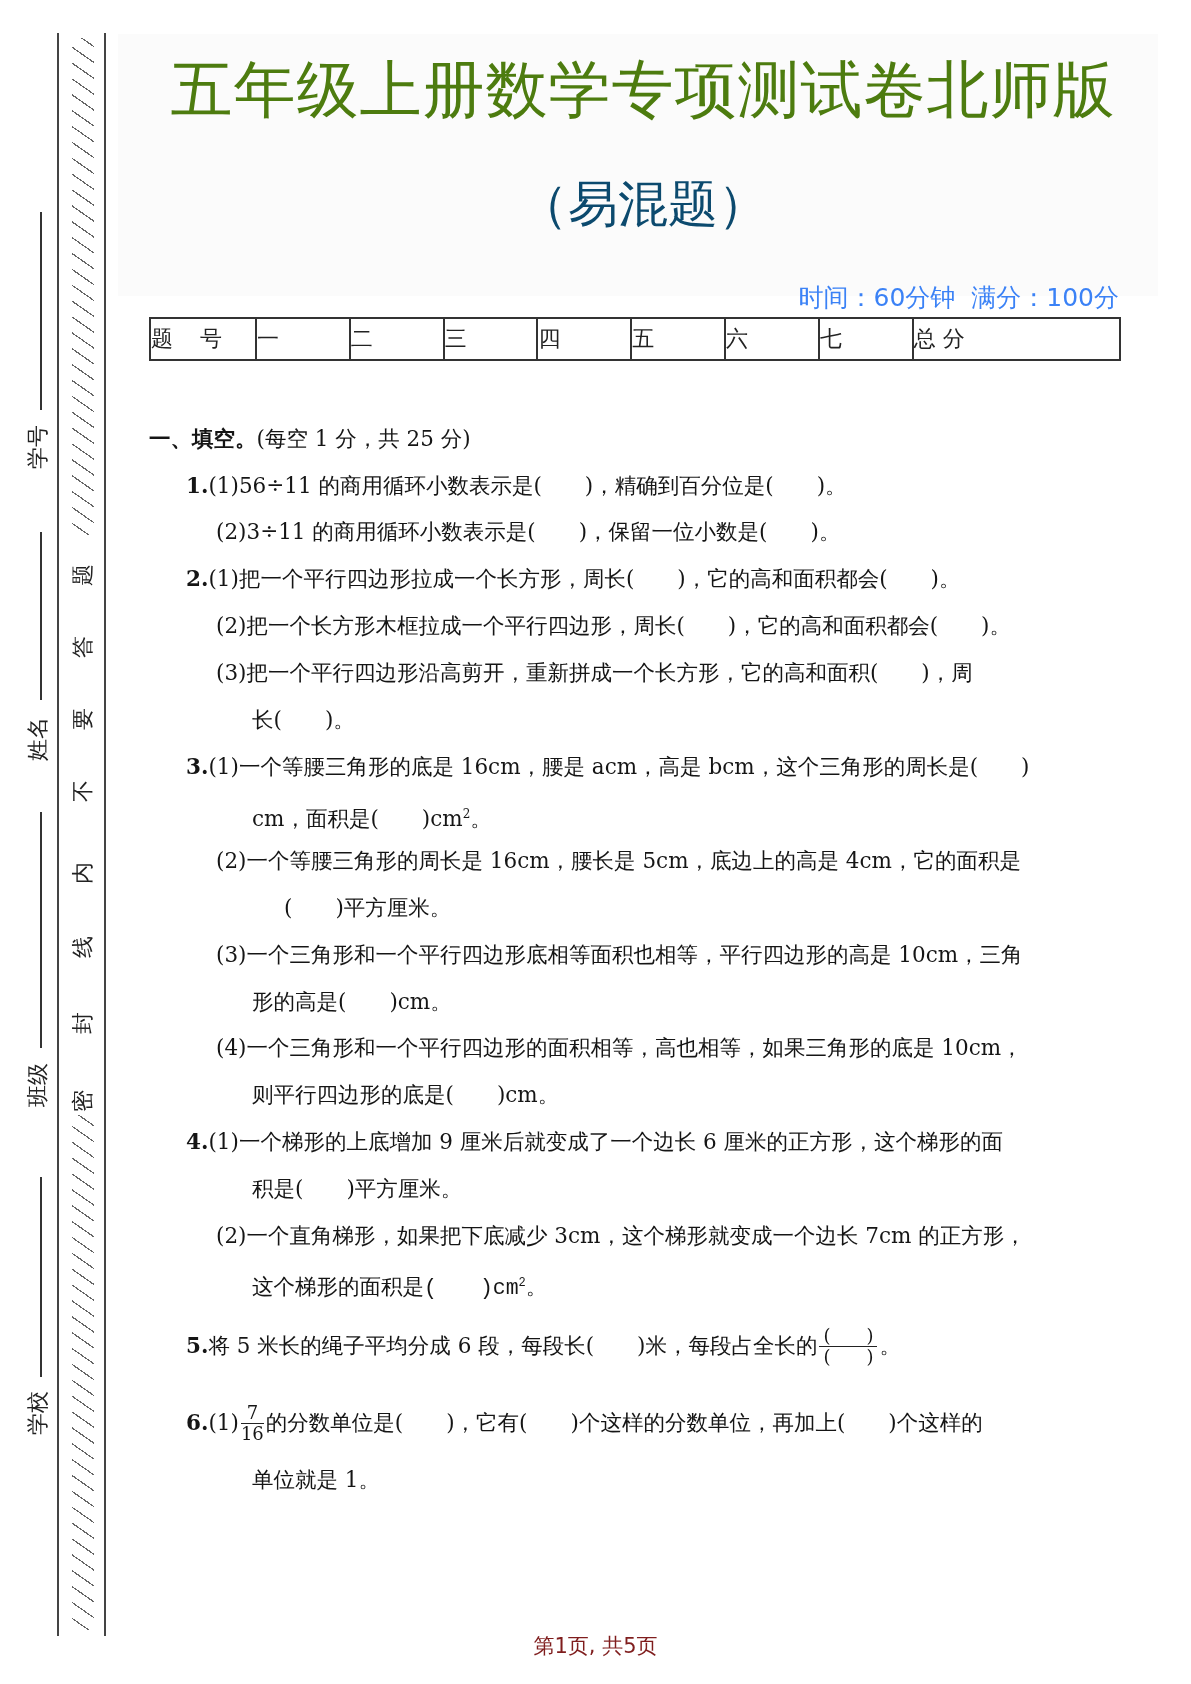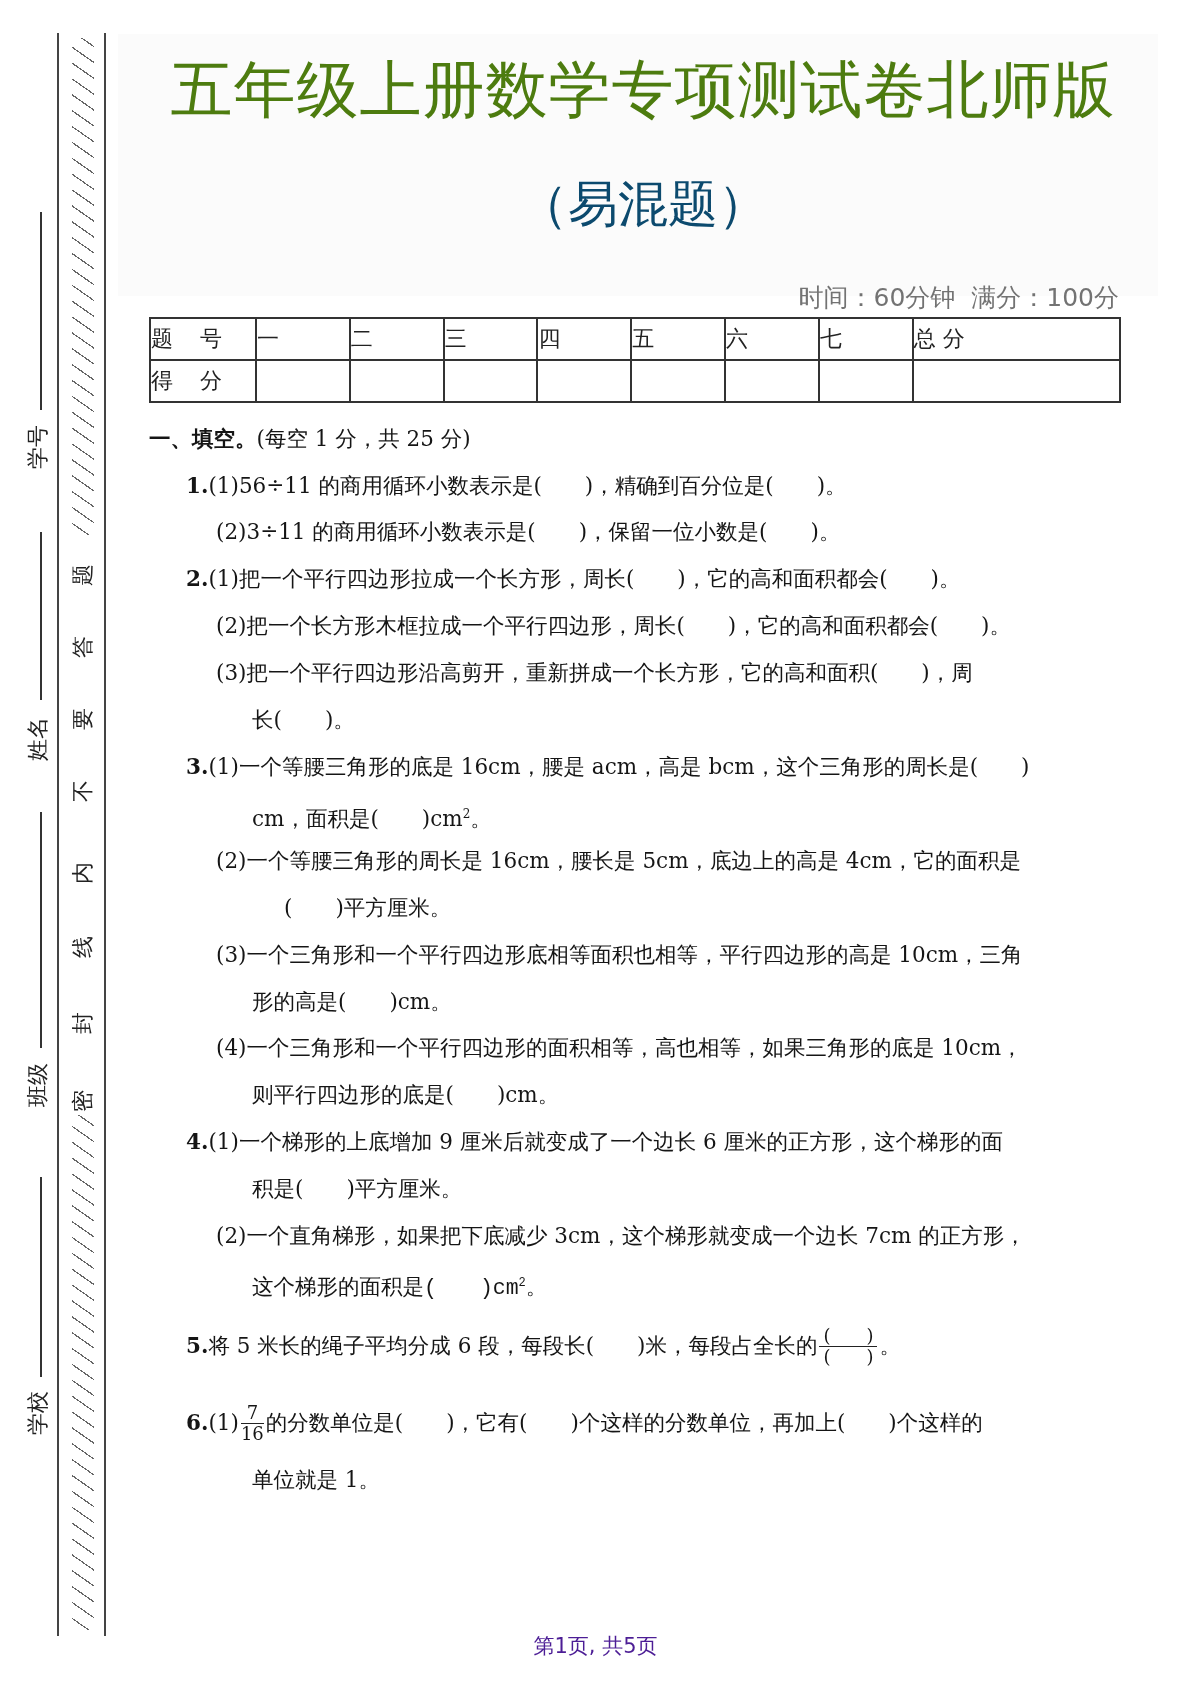--- a/index.html
+++ b/index.html
@@ -18,21 +18,21 @@
     white-space:nowrap; color:#222; font-family:"DejaVu Serif",serif; }
   .field-line { position:absolute; left:40px; width:2px; background:#333; }
 
   
   .header-bg { position:absolute; left:118px; top:34px; width:1040px; height:262px; background:#fbfbfb; }
   .title { position:absolute; left:118px; top:52px; width:1050px; text-align:center;
     font-family:"DejaVu Sans","Liberation Sans",sans-serif; font-size:62px; line-height:76px; letter-spacing:1px; color:#4d7c0f; }
   .subtitle { position:absolute; left:118px; top:172px; width:1050px; text-align:center;
     font-family:"DejaVu Sans","Liberation Sans",sans-serif; font-size:50px; line-height:64px; color:#0c4a6e; }
   .time-info { position:absolute; right:72px; top:282px; font-family:"DejaVu Sans","Liberation Sans",sans-serif;
-    font-size:25px; line-height:32px; color:#737373; white-space:pre; }
+    font-size:25px; line-height:32px; color:#3b82f6; white-space:pre; }
 
   
   table.score { position:absolute; left:149px; top:317px; width:972px; border-collapse:collapse; }
   table.score td { border:2px solid #333; height:40px; text-align:left; font-size:22px; padding:0;
     font-family:"DejaVu Serif",serif; color:#222; }
   table.score td.head { width:104px; letter-spacing:10px; }
 
   
   .line { position:absolute; font-size:21.5px; line-height:30px; white-space:nowrap; color:#151515;
     font-family:"DejaVu Serif","Liberation Serif",serif; }
@@ -40,21 +40,21 @@
   .sec .bold { font-weight:bold; font-family:"DejaVu Sans",sans-serif; }
   .q  { left:186px; }
   .sub { left:216px; }
   .cont { left:252px; }
   .qnum { font-weight:bold; }
   sup { font-size:12px; }
   .frac { display:inline-block; vertical-align:middle; text-align:center; line-height:20px; font-size:18px; margin:0 2px; }
   .frac .top { display:block; border-bottom:1.5px solid #222; padding:0 4px; }
   .frac .bot { display:block; }
   .footer { position:absolute; left:0; width:1191px; top:1632px; text-align:center;
-    font-family:"DejaVu Sans","Liberation Sans",sans-serif; font-size:21px; color:#4c1d95; }
+    font-family:"DejaVu Sans","Liberation Sans",sans-serif; font-size:21px; color:#7f1d1d; }
 </style>
 </head>
 <body>
 
 <div>
   <div class="margin-line" style="left:57px; top:33px; height:1603px;"></div>
   <div class="margin-line" style="left:104px; top:33px; height:1603px;"></div>
   <div class="hatch" style="top:38px; height:1592px;"></div>
 
   <div class="hatch-mask" style="top:535px; height:580px;"></div>
@@ -87,31 +87,20 @@
       <tr>
     <td class="head">题 号</td>
     <td>一</td>
     <td>二</td>
     <td>三</td>
     <td>四</td>
     <td>五</td>
     <td>六</td>
     <td>七</td>
     <td>总 分</td>
-  </tr>
-  <tr>
-    <td class="head">得 分</td>
-    <td></td>
-    <td></td>
-    <td></td>
-    <td></td>
-    <td></td>
-    <td></td>
-    <td></td>
-    <td></td>
   </tr>
 </tbody>
   </table>
 
 <div class="line sec" style="top:424px;">
   <span class="bold">一、填空。</span><span>(每空 1 分，共 25 分)</span>
 </div>
 
 <div class="line q" style="top:471px;">
   <span class="qnum">1.</span><span>(1)56÷11 的商用循环小数表示是(　　)，精确到百分位是(　　)。</span>

